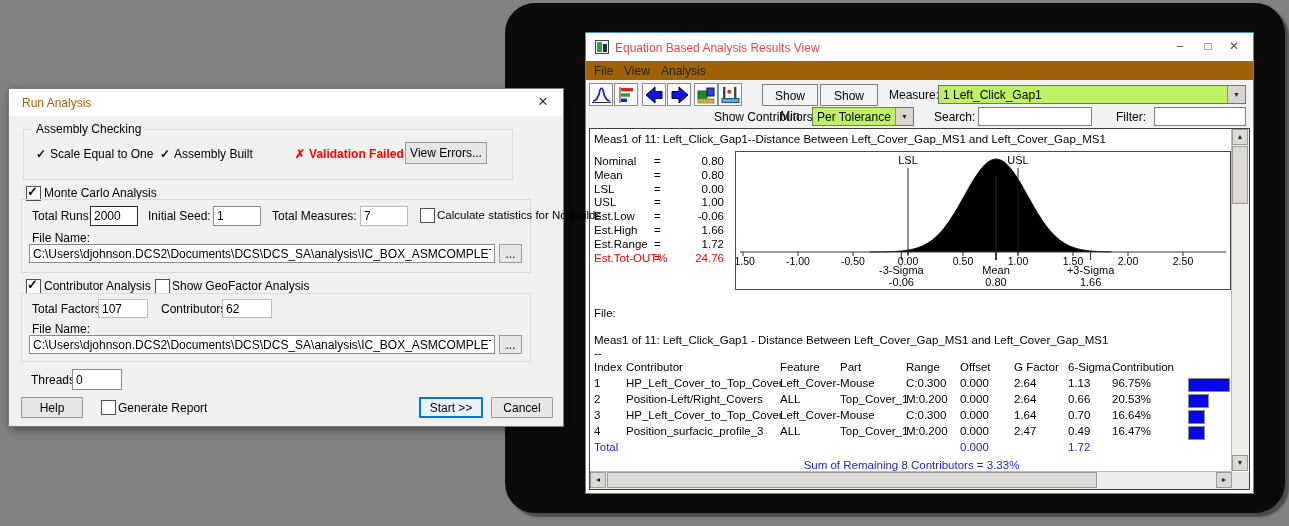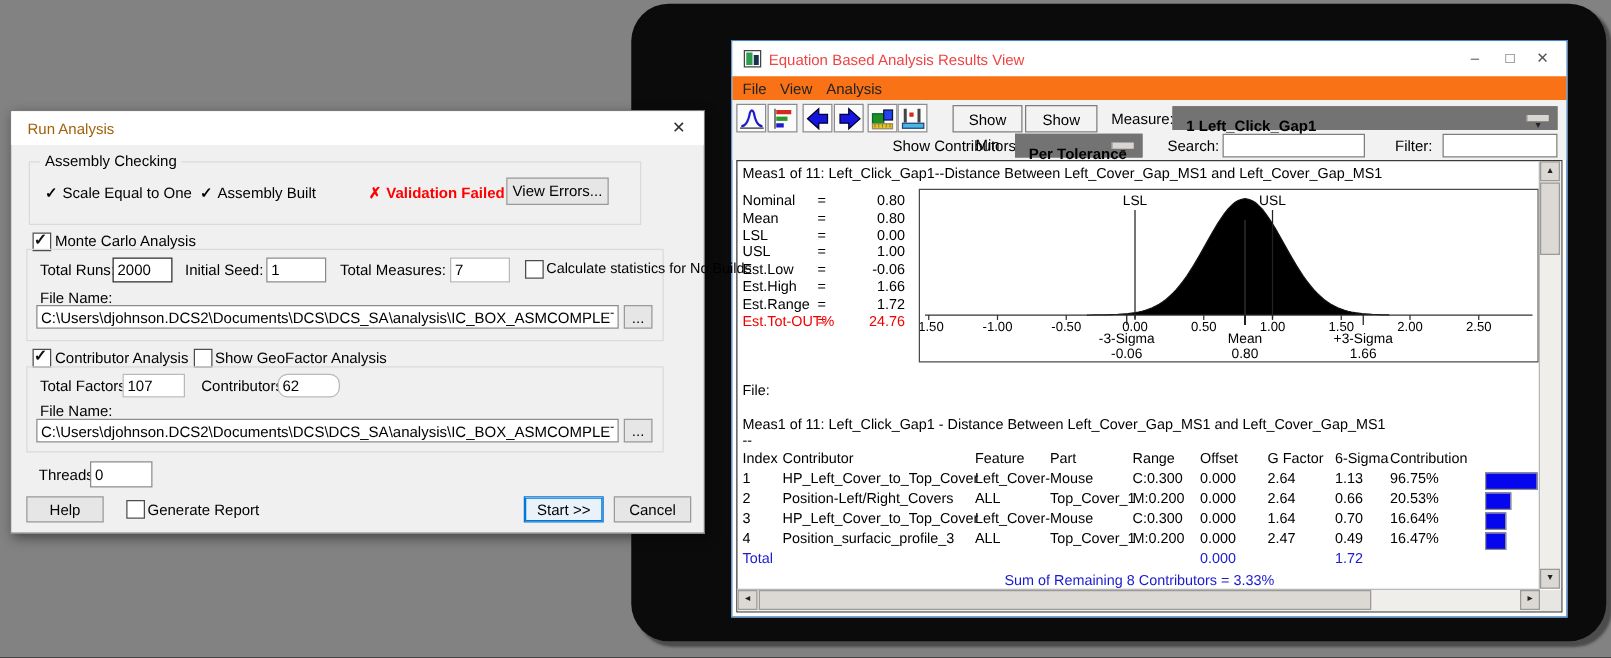--- a/index.html
+++ b/index.html
@@ -45,29 +45,29 @@
   .rwindow{
     position:absolute;left:585px;top:32px;width:667px;height:460px;
     background:#ffffff;border:1px solid #4a86c8;z-index:3;box-sizing:content-box;
   }
   .r-titlebar{position:absolute;left:0;top:0;width:100%;height:28px;background:#fff;}
   .r-title{position:absolute;left:29px;top:8px;font-size:12px;color:#ef4444;white-space:nowrap;}
   .win-icon{position:absolute;left:9px;top:7px;width:14px;height:14px;border:1px solid #444;background:#fff;box-sizing:border-box;}
   .win-icon i{position:absolute;left:1px;top:1px;width:5px;height:10px;background:#2f9e4f;}
   .win-icon b{position:absolute;left:7px;top:3px;width:4px;height:8px;background:#16324c;}
   .cap-btn{position:absolute;top:6px;width:22px;height:17px;text-align:center;font-size:12px;color:#555;cursor:pointer;}
-  .menubar{position:absolute;left:0;top:28px;width:100%;height:19px;background:#f97316;}
+  .menubar{position:absolute;left:0;top:28px;width:100%;height:19px;background:#a16207;}
   .menu-item{position:absolute;top:3px;font-size:12px;color:#222;cursor:pointer;}
   .toolbar{position:absolute;left:0;top:47px;width:100%;height:48px;background:#f2f2f2;}
   .tool-btn{position:absolute;top:3px;width:24px;height:23px;background:#fbfbfb;border:1px solid #8b8b8b;
     box-sizing:border-box;cursor:pointer;}
   .tool-btn svg{position:absolute;left:1px;top:1px;}
   .bar-btn{position:absolute;top:4px;height:22px;background:#f3f3f3;border:1px solid #7e7e7e;
     font-size:12px;color:#000;text-align:center;line-height:20px;box-sizing:border-box;cursor:pointer;}
-  .combo{position:absolute;background:#737373;border:7px solid #737373;box-sizing:border-box;cursor:pointer;font-weight:bold;}
+  .combo{position:absolute;background:#bef264;border:1px solid #737373;box-sizing:border-box;cursor:pointer;}
   .combo .ct{position:absolute;left:4px;top:2px;font-size:12px;color:#000;white-space:nowrap;}
   .combo .ca{position:absolute;right:0;top:0;bottom:0;width:17px;background:#d9d6d2;border-left:1px solid #8b8b8b;
     text-align:center;font-size:7px;color:#222;line-height:17px;}
   .sinput{position:absolute;border:1px solid #7e7e7e;background:#fff;height:19px;box-sizing:border-box;
     font-family:"Liberation Sans",sans-serif;font-size:12px;padding:0 3px;}
 
   .content-panel{position:absolute;left:3px;top:95px;width:661px;height:362px;background:#fff;
     border:1px solid #3c3c3c;box-sizing:border-box;}
   .content-region{position:absolute;left:0;top:0;width:643px;height:344px;overflow:hidden;font-size:11.5px;color:#000;}
   .report-line{position:absolute;white-space:nowrap;}
@@ -132,21 +132,21 @@
 
   <span class="chk checked" style="left:17px;top:190px;"></span>
   <span class="lbl" style="left:35px;top:190px;">Contributor Analysis</span>
   <span class="chk" style="left:146px;top:190px;"></span>
   <span class="lbl" style="left:163px;top:190px;">Show GeoFactor Analysis</span>
 
   <div class="groupbox" style="left:12px;top:204px;width:508px;height:67px;">
     <span class="lbl" style="left:10px;top:8px;">Total Factors:</span>
     <input class="tinput muted" style="left: 76px; top: 5px; width: 50px; height: 19px;" value="107">
     <span class="lbl" style="left:139px;top:8px;">Contributors:</span>
-    <input class="tinput muted" style="left: 200px; top: 5px; width: 50px; height: 19px; border-radius: 8px;" value="62">
+    <input class="tinput muted" style="left: 200px; top: 5px; width: 50px; height: 19px;" value="62">
     <span class="lbl" style="left:10px;top:28px;">File Name:</span>
     <input class="tinput" style="left: 7px; top: 41px; width: 466px; height: 19px;" value="C:\Users\djohnson.DCS2\Documents\DCS\DCS_SA\analysis\IC_BOX_ASMCOMPLETE.hlm">
     <button class="wbtn" style="left:477px;top:41px;width:23px;height:19px;">...</button>
   </div>
 
   <span class="lbl" style="left:22px;top:284px;">Threads:</span>
   <input class="tinput" style="left: 63px; top: 280px; width: 50px; height: 21px;" value="0">
 
   <button class="wbtn" style="left:12px;top:308px;width:62px;height:21px;">Help</button>
   <span class="chk" style="left:92px;top:311px;"></span>

